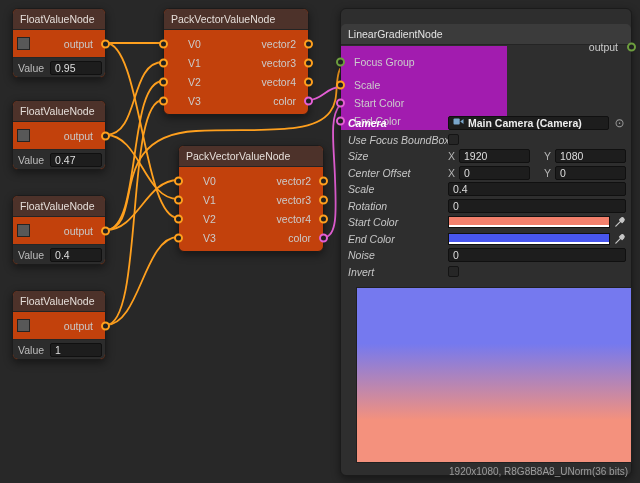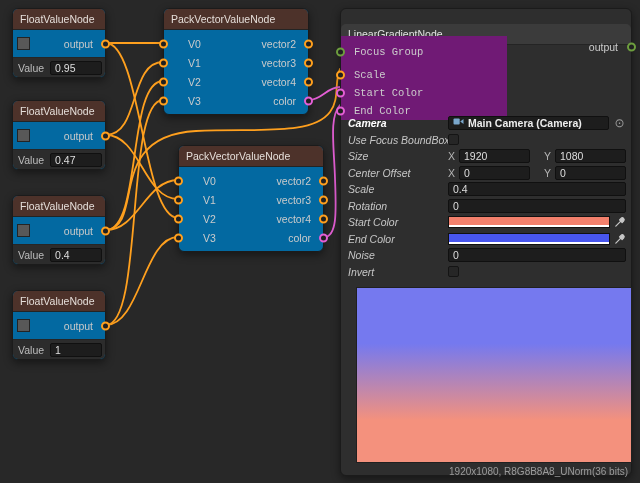--- a/index.html
+++ b/index.html
@@ -2,21 +2,21 @@
 <html style="--accent_orange: #ffa01e; --accent_pink: #e45fd5; --accent_green: #6d9e3e; --header_brown: #4d322a;"><head>
 <meta charset="utf-8">
 <style>
   *{box-sizing:border-box;margin:0;padding:0;}
   html,body{width:640px;height:483px;}
   body{background:#282828;font-family:"Liberation Sans",sans-serif;position:relative;overflow:hidden;}
 
   #wires{position:absolute;left:0;top:0;z-index:1;pointer-events:none;}
   #wires path{fill:none;stroke-width:1.8;stroke-linecap:round;}
 
-  .node{position:absolute;z-index:2;background:#0369a1;border:1px solid #1b1b1b;border-radius:6px;
+  .node{position:absolute;z-index:2;background:#c2410c;border:1px solid #1b1b1b;border-radius:6px;
         box-shadow:0 3px 8px rgba(0,0,0,.45);color:#ddd;}
   .hdr{height:21px;line-height:21px;padding:0 7px;border-radius:5px 5px 0 0;font-size:10.5px;
        color:#e5ded9;border-bottom:1px solid #242424;white-space:nowrap;}
   .hdr.brown{background:var(--header_brown);}
   .hdr.gray{background:#3b3b3b;color:#e3e3e3;margin-top:15px;}
 
   .port{position:absolute;width:9px;height:9px;border-radius:50%;background:#202020;
         border:2.5px solid var(--accent_orange);}
   .port.pink{border-color:var(--accent_pink);}
   .port.green{border-color:var(--accent_green);}
@@ -37,21 +37,21 @@
 
   
   .pack-node{width:146px;}
   .pbody{padding:4px 0;}
   .prow{position:relative;height:19px;display:flex;align-items:center;font-size:10.5px;color:#cbcbcb;}
   .lab-in{margin-left:24px;}
   .lab-out{margin-left:auto;margin-right:12px;}
 
   
   .lg-node{width:292px;height:468px;background:#2e2e2e;}
-  .lg-ports{position:absolute;left:0;top:27px;width:166px;height:84px;background:#701a75;font-family:Liberation Mono, monospace;}
+  .lg-ports{position:absolute;left:0;top:37px;width:166px;height:84px;background:#a21caf;}
   .lgrow{position:relative;height:18px;display:flex;align-items:center;padding-left:13px;
          font-size:10.5px;color:#cccccc;}
   .lgrow.focus{height:16px;margin-top:8px;margin-bottom:6px;}
   .lg-outrow{position:absolute;top:30px;right:0;height:16px;width:90px;display:flex;align-items:center;
              justify-content:flex-end;padding-right:13px;font-size:10.5px;color:#cccccc;}
 
   .inspector{position:absolute;left:0;top:106px;right:0;}
   .irow{height:16.5px;display:flex;align-items:center;padding:0 5px 0 7px;font-size:10.5px;}
   .ilabel{width:100px;flex-shrink:0;color:#c6c6c6;white-space:nowrap;font-style:italic;}
   .ilabel.bold{color:#ffffff;font-weight:bold;}

